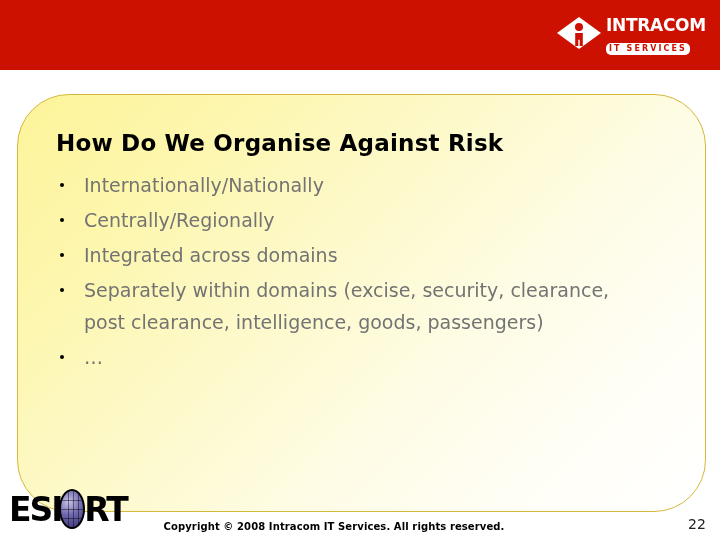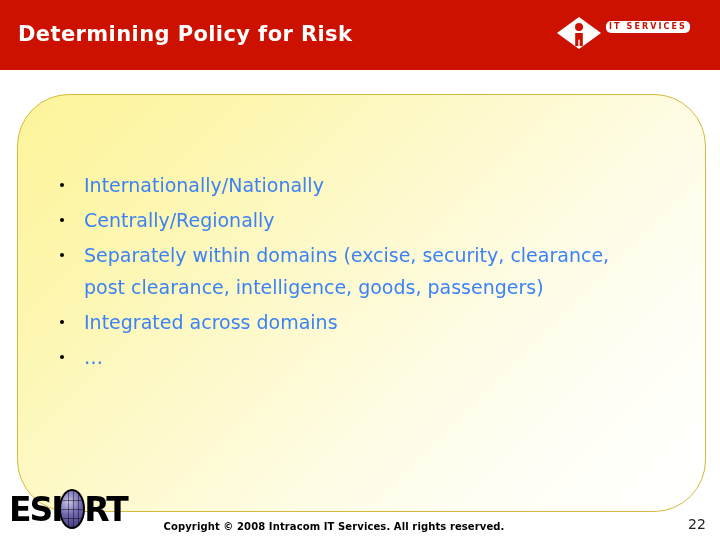--- a/index.html
+++ b/index.html
@@ -133,21 +133,21 @@
     padding: 0;
     list-style: none;
   }
   #bullet-list li {
     position: relative;
     padding-left: 32px;
     margin: 0 0 3px 0;
     font-family: "DejaVu Sans", sans-serif;
     font-size: 19px;
     line-height: 32px;
-    color: #3b82f6;
+    color: #737373;
   }
   #bullet-list li .bullet-dot {
     position: absolute;
     left: 8px;
     top: 14px;
     width: 4px;
     height: 4px;
     border-radius: 50%;
     background: #000000;
   }
@@ -221,57 +221,58 @@
     color: #222222;
   }
 </style>
 </head>
 <body>
 
 <div id="slide">
 
   <div id="header-band"></div>
 
-  <div id="slide-title">Determining Policy for Risk</div>
 
   <div id="brand-logo">
 
     <svg id="brand-mark" viewBox="0 0 46 34">
       <polygon points="23,1 45,17 23,33 1,17" fill="#ffffff"></polygon>
       <circle cx="23" cy="11" r="4" fill="#cc1100"></circle>
       <path d="M19.2,17 h7.6 v13 h-3.1 v-6.2 h-1.4 v6.2 h-3.1 z" fill="#cc1100"></path>
     </svg>
 
     <div id="brand-text-wrap">
+      <div id="brand-name">INTRACOM</div>
       <div id="brand-sub-box">
         <div id="brand-sub">IT SERVICES</div>
       </div>
     </div>
 
   </div>
 
   <div id="content-panel"></div>
 
+  <div id="body-heading">How Do We Organise Against Risk</div>
 
   <ul id="bullet-list">
     <li>
       <span class="bullet-dot"></span>
       <span class="bullet-text">Internationally/Nationally</span>
     </li>
     <li>
       <span class="bullet-dot"></span>
       <span class="bullet-text">Centrally/Regionally</span>
     </li>
     <li>
       <span class="bullet-dot"></span>
+      <span class="bullet-text">Integrated across domains</span>
+    </li>
+    <li>
+      <span class="bullet-dot"></span>
       <span class="bullet-text">Separately within domains (excise, security, clearance, post clearance, intelligence, goods, passengers)</span>
-    </li>
-    <li>
-      <span class="bullet-dot"></span>
-      <span class="bullet-text">Integrated across domains</span>
     </li>
     <li>
       <span class="bullet-dot"></span>
       <span class="bullet-text">…</span>
     </li>
   </ul>
 
   <div id="eskort-logo">
     <div id="eskort-word">ESK RT</div>
     <div id="eskort-globe">

